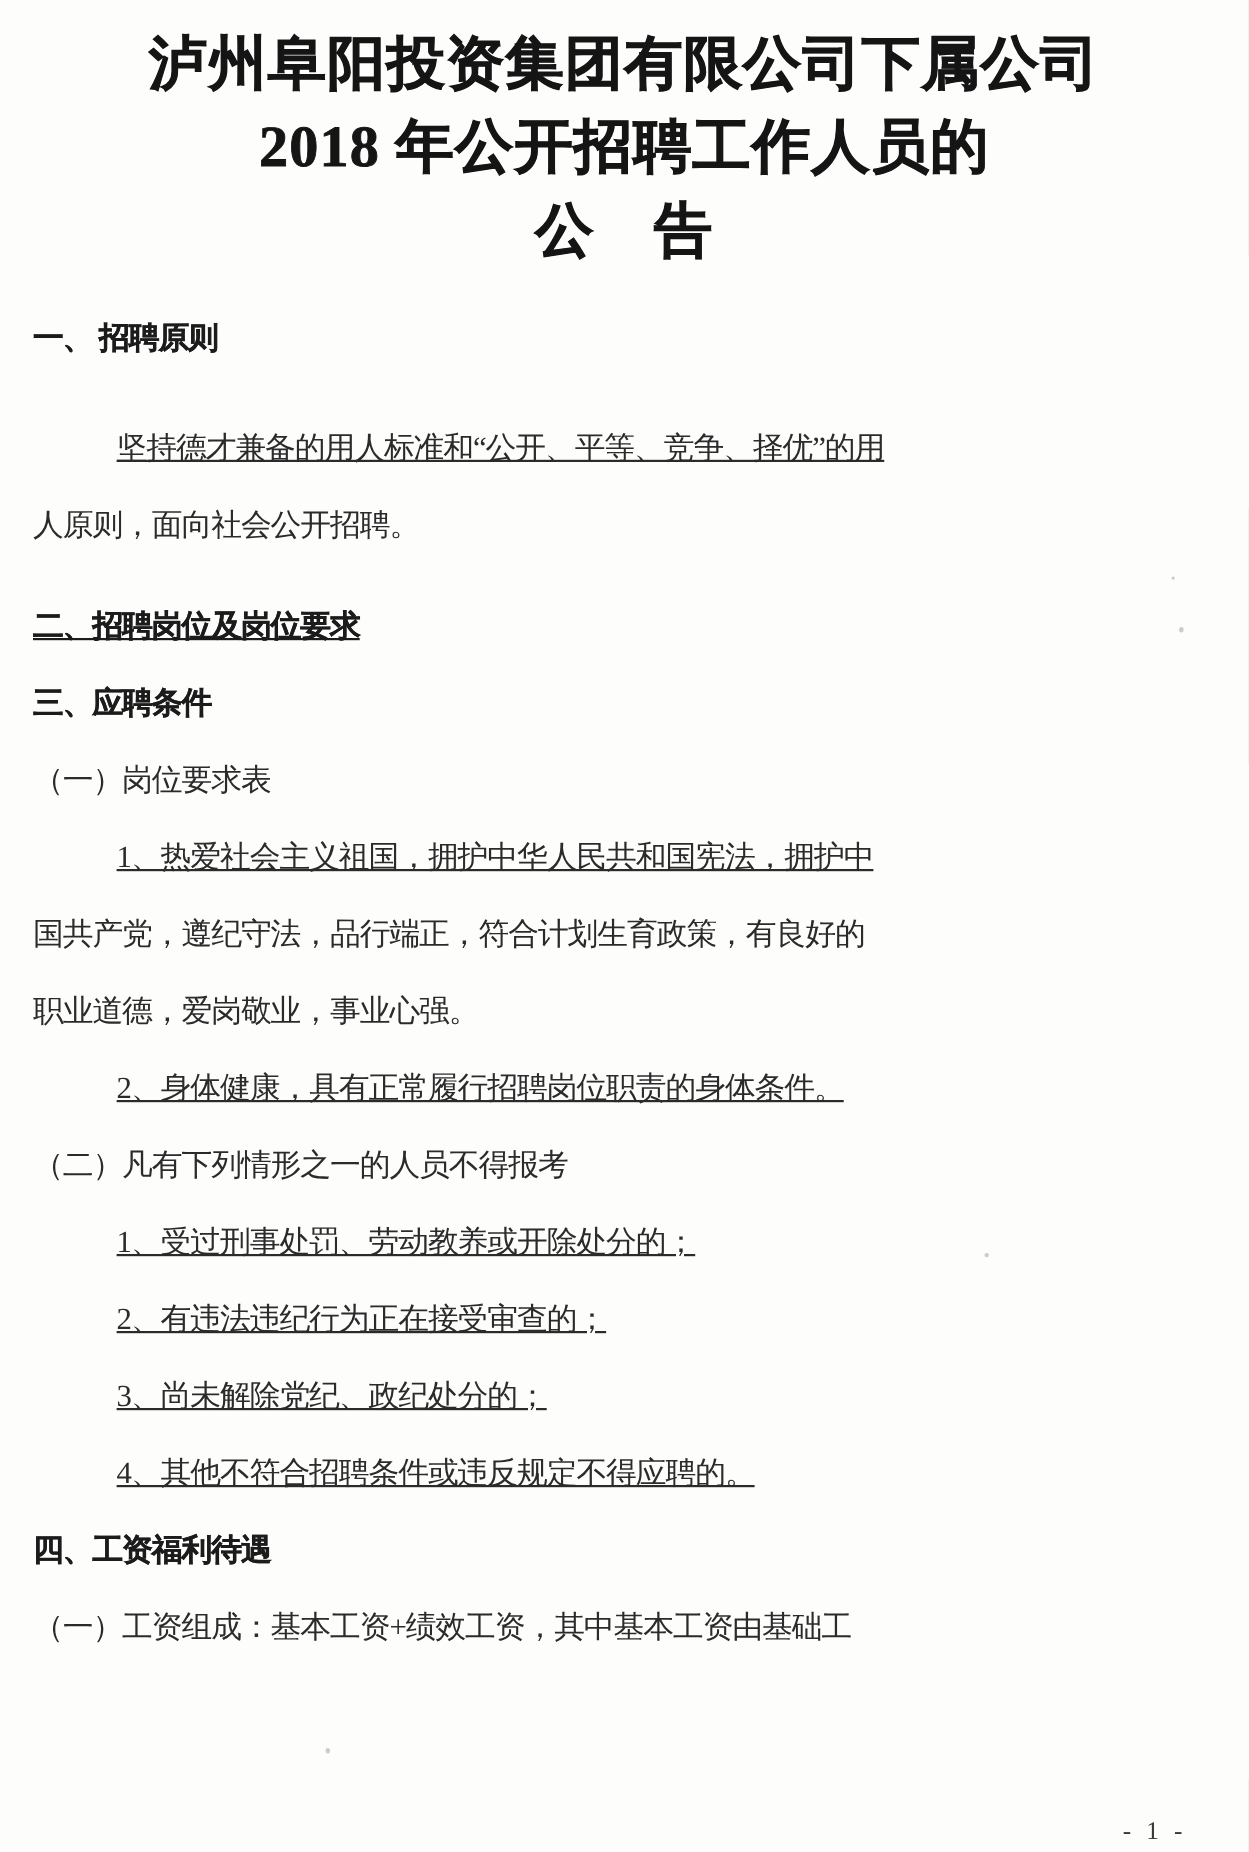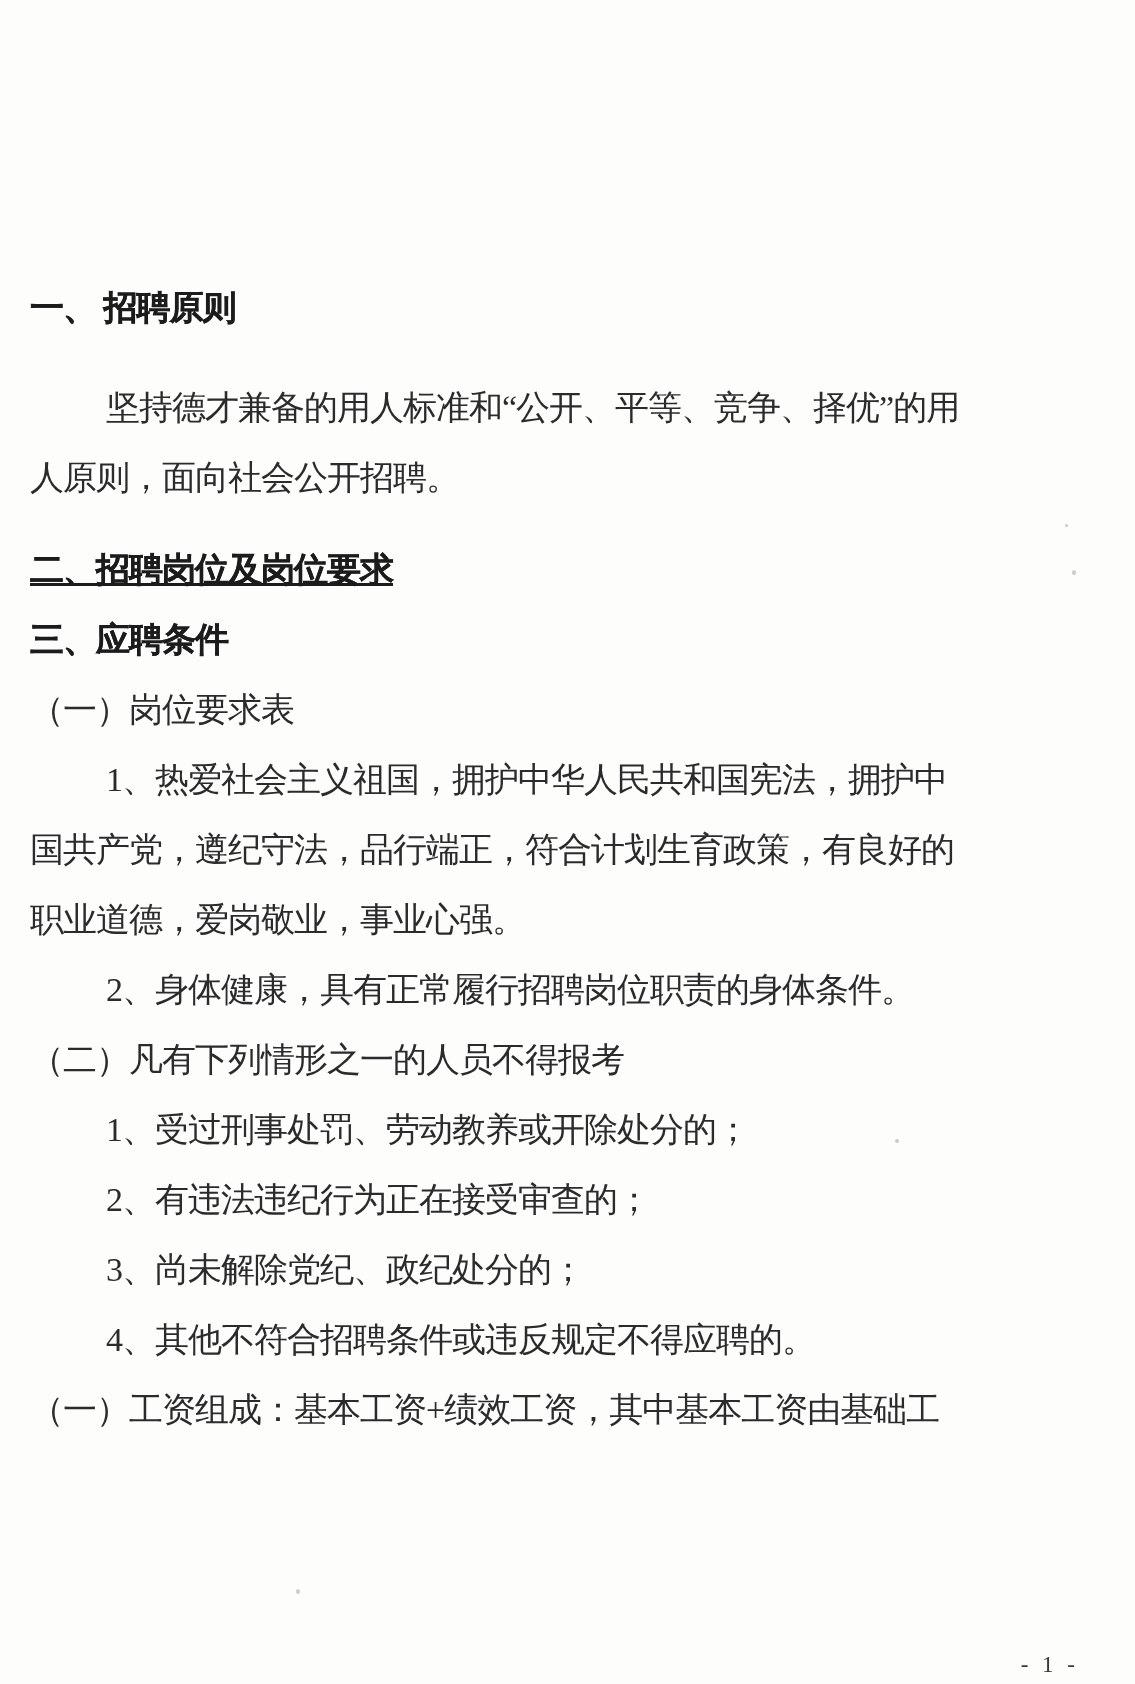--- a/index.html
+++ b/index.html
@@ -32,31 +32,31 @@
   
   .body-block {
     position: absolute;
     top: 273px;
     left: 30px;
     right: 20px;
   }
   .line {
     height: 70px;
     line-height: 70px;
-    font-size: 34px;
+    font-size: 28px;
     letter-spacing: -1px;
     white-space: nowrap;
     color: #2b2b2b;
   }
   .heading {
     font-weight: 700;
     color: #1c1c1c;
     -webkit-text-stroke: 0.3px #1c1c1c;
   }
-  .indent { padding-left: 76px; }
+  .indent { padding-left: 76px; text-decoration: underline; }
   .gap-a { margin-top: 30px; }
   .gap-b { margin-top: 22px; text-decoration: underline; }
   
   .page-number {
     position: absolute;
     right: 56px;
     bottom: 6px;
     font-size: 23px;
     letter-spacing: 4px;
     color: #3a3a3a;
@@ -71,37 +71,43 @@
   .speck-1 { left: 1072px; top: 570px; width: 4px; height: 5px; }
   .speck-2 { left: 895px;  top: 1139px; width: 4px; height: 4px; }
   .speck-3 { left: 296px;  top: 1589px; width: 4px; height: 5px; }
   .speck-4 { left: 1065px; top: 524px; width: 3px; height: 3px; }
 </style>
 </head>
 <body>
 
 <div class="page">
 
+  <div class="title-block">
+    <div class="title-line">泸州阜阳投资集团有限公司下属公司</div>
+    <div class="title-line">2018 年公开招聘工作人员的</div>
+    <div class="title-line">公　告</div>
+  </div>
 
   <div class="body-block">
     <div class="line heading">一、 招聘原则</div>
     <div class="line indent gap-a">坚持德才兼备的用人标准和“公开、平等、竞争、择优”的用</div>
     <div class="line">人原则，面向社会公开招聘。</div>
     <div class="line heading gap-b">二、招聘岗位及岗位要求</div>
     <div class="line heading">三、应聘条件</div>
     <div class="line">（一）岗位要求表</div>
     <div class="line indent">1、热爱社会主义祖国，拥护中华人民共和国宪法，拥护中</div>
     <div class="line">国共产党，遵纪守法，品行端正，符合计划生育政策，有良好的</div>
     <div class="line">职业道德，爱岗敬业，事业心强。</div>
     <div class="line indent">2、身体健康，具有正常履行招聘岗位职责的身体条件。</div>
     <div class="line">（二）凡有下列情形之一的人员不得报考</div>
     <div class="line indent">1、受过刑事处罚、劳动教养或开除处分的；</div>
     <div class="line indent">2、有违法违纪行为正在接受审查的；</div>
     <div class="line indent">3、尚未解除党纪、政纪处分的；</div>
     <div class="line indent">4、其他不符合招聘条件或违反规定不得应聘的。</div>
+    <div class="line heading">四、工资福利待遇</div>
     <div class="line">（一）工资组成：基本工资+绩效工资，其中基本工资由基础工</div>
   </div>
 
   <div class="page-number">- 1 -</div>
 
   <div class="speck speck-1"></div>
   <div class="speck speck-2"></div>
   <div class="speck speck-3"></div>
   <div class="speck speck-4"></div>
 

